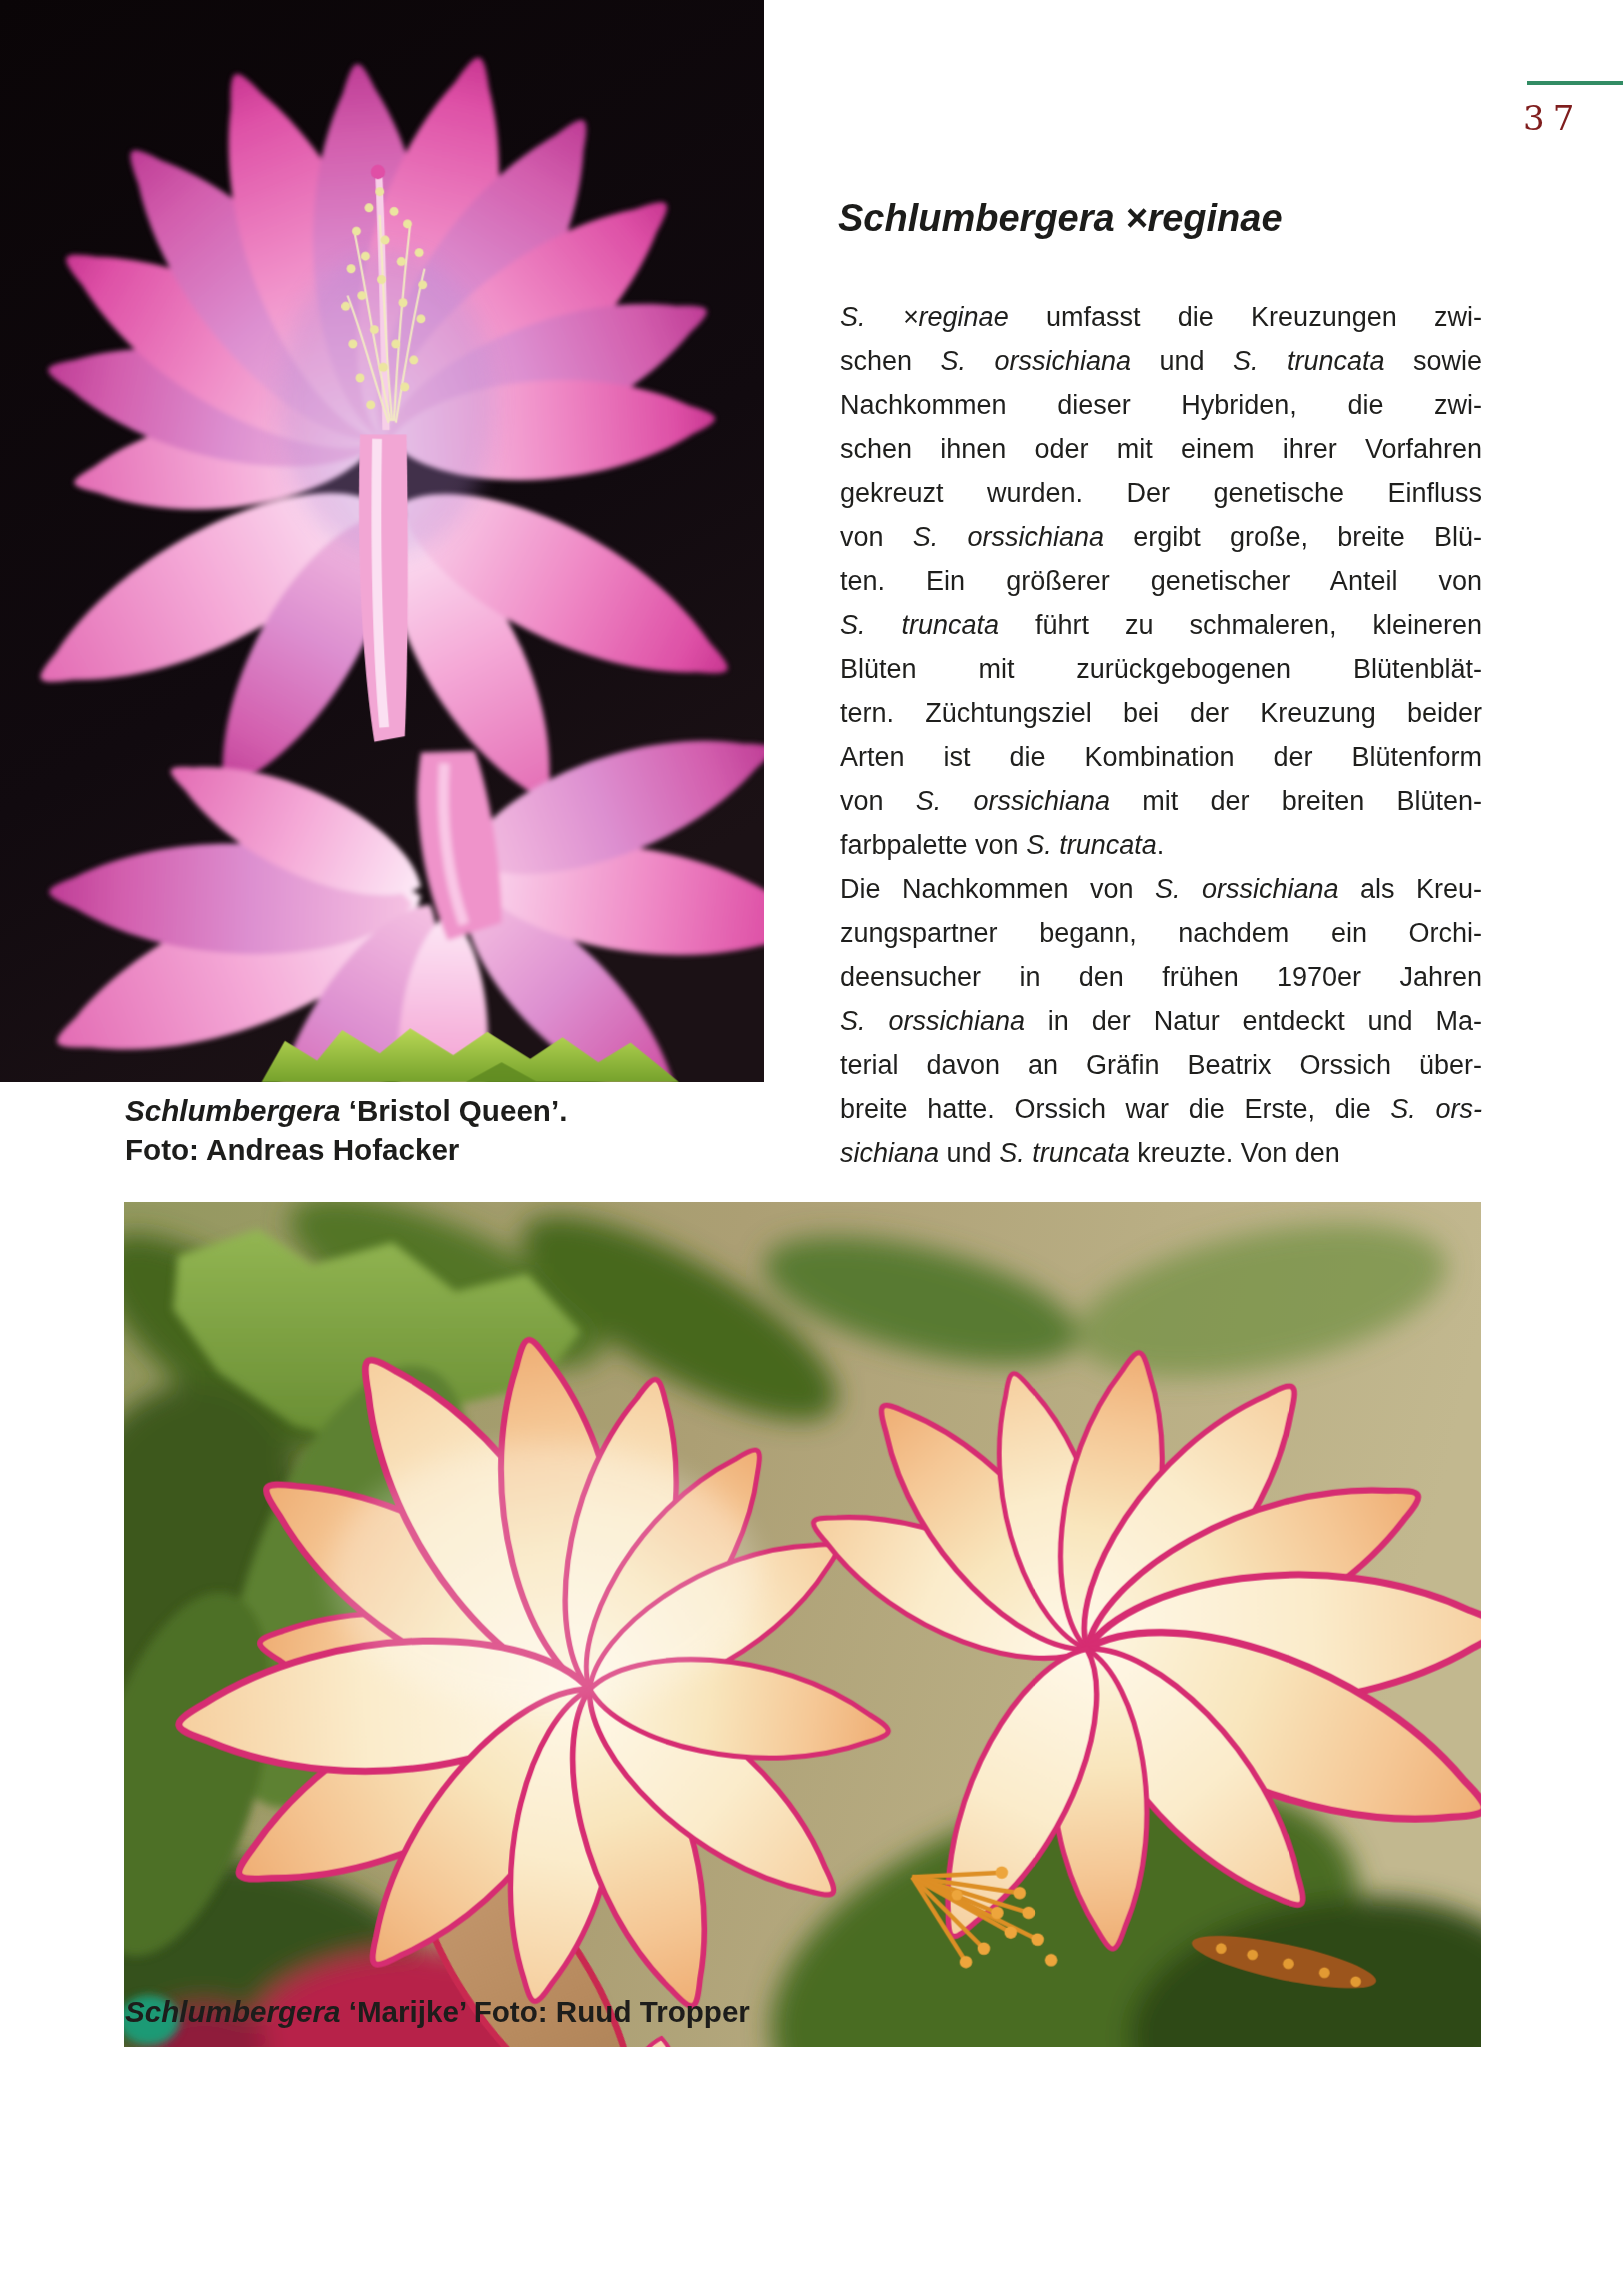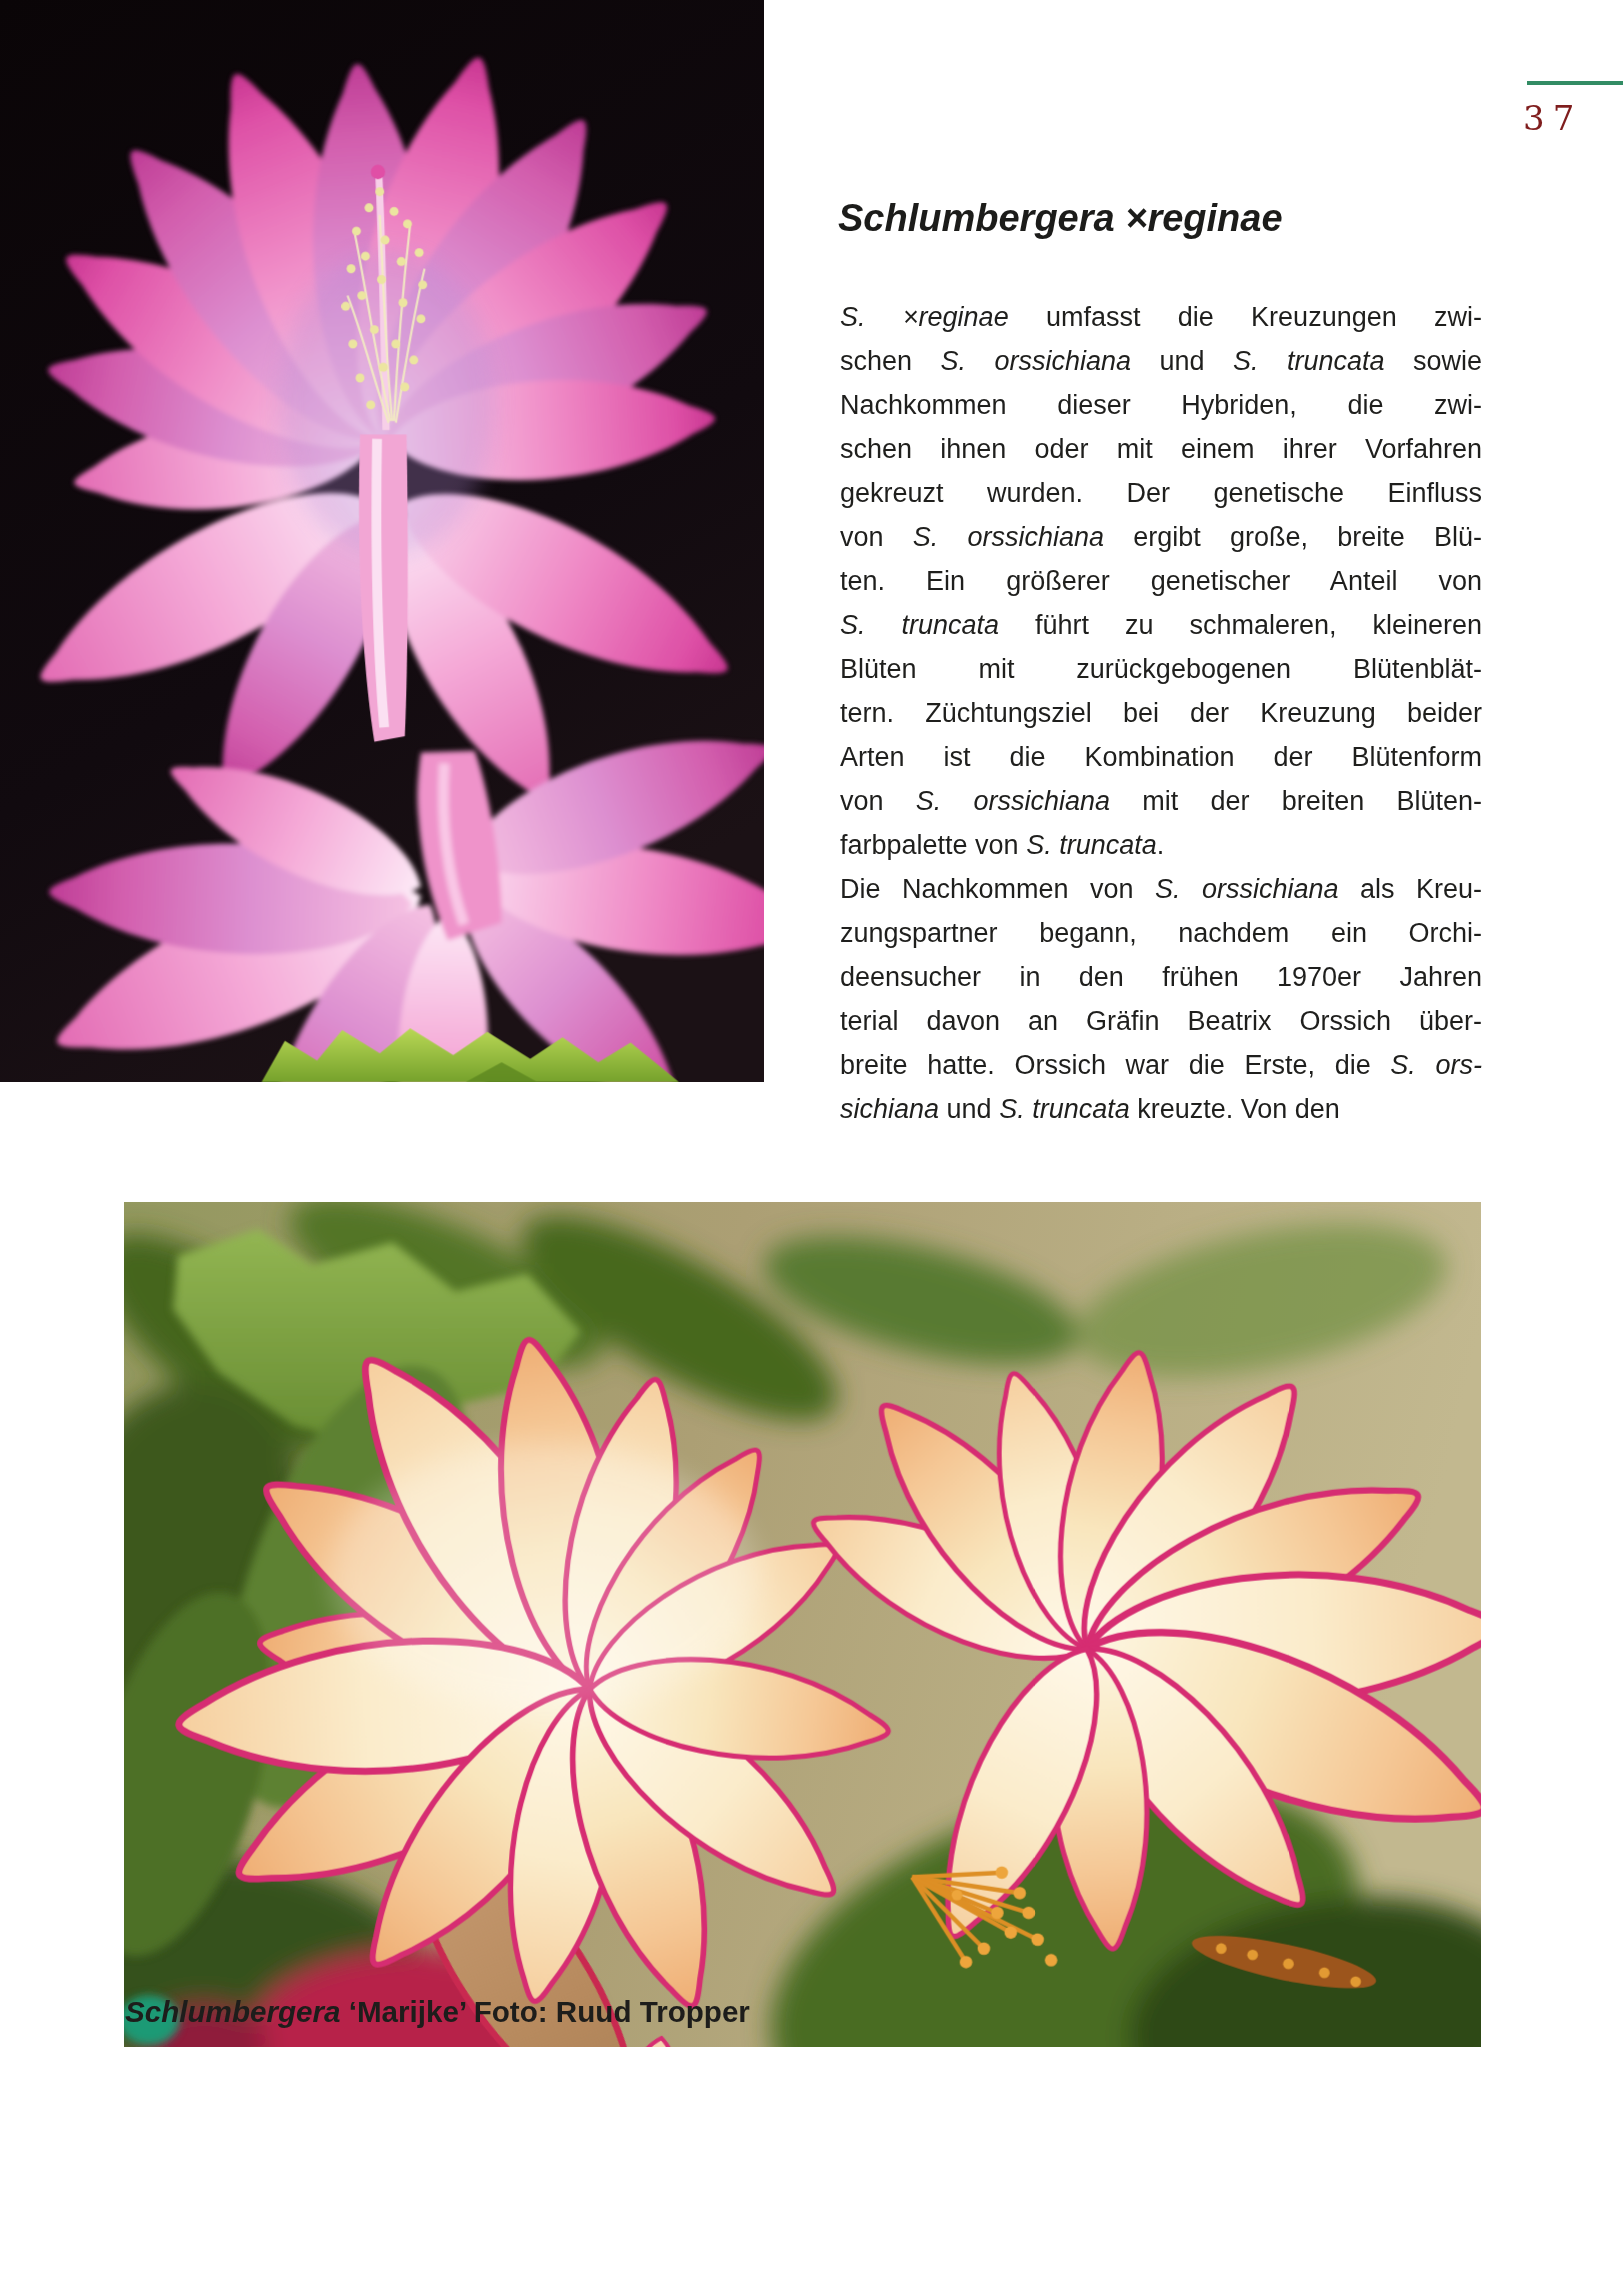--- a/index.html
+++ b/index.html
@@ -151,40 +151,45 @@
       <use href="#pt" transform="translate(520,960)  rotate(-20) scale(1.12)" fill="url(#pp2)"></use>
       <path d="M470,840 C460,900 470,980 500,1050 L560,1030 C560,960 545,880 530,838 Z" fill="#ef93ca"></path>
       <path d="M496,852 C492,920 500,980 518,1032" stroke="#fbd5ec" stroke-width="12" fill="none" opacity="0.8"></path>
     </g>
 
     <path d="M292,1208 L318,1162 L354,1184 L382,1150 L424,1176 L458,1148 L506,1178 L544,1152 L592,1182 L628,1158 L668,1186 L704,1164 L736,1190 L758,1208 Z" fill="url(#clg)"></path>
     <path d="M560,1186 L600,1208 L520,1208 Z" fill="#5d871f" opacity="0.8"></path>
   </svg>
   </figure>
 
+  <div class="caption caption1">
+    <div><span class="it">Schlumbergera</span><span> ‘Bristol Queen’.</span></div>
+    <div><span>Foto: Andreas Hofacker</span></div>
+  </div>
 
   <div class="heading">Schlumbergera ×reginae</div>
 
   <div class="bodycol">
       <div class="bline"><span class="it">S. ×reginae</span><span> umfasst die Kreuzungen zwi-</span></div>
       <div class="bline"><span>schen </span><span class="it">S. orssichiana</span><span> und </span><span class="it">S. truncata</span><span> sowie</span></div>
       <div class="bline"><span>Nachkommen dieser Hybriden, die zwi-</span></div>
       <div class="bline"><span>schen ihnen oder mit einem ihrer Vorfahren</span></div>
       <div class="bline"><span>gekreuzt wurden. Der genetische Einfluss</span></div>
       <div class="bline"><span>von </span><span class="it">S. orssichiana</span><span> ergibt große, breite Blü-</span></div>
       <div class="bline"><span>ten. Ein größerer genetischer Anteil von</span></div>
       <div class="bline"><span class="it">S. truncata</span><span> führt zu schmaleren, kleineren</span></div>
       <div class="bline"><span>Blüten mit zurückgebogenen Blütenblät-</span></div>
       <div class="bline"><span>tern. Züchtungsziel bei der Kreuzung beider</span></div>
       <div class="bline"><span>Arten ist die Kombination der Blütenform</span></div>
       <div class="bline"><span>von </span><span class="it">S. orssichiana</span><span> mit der breiten Blüten-</span></div>
       <div class="bline last"><span>farbpalette von </span><span class="it">S. truncata</span><span>.</span></div>
       <div class="bline"><span>Die Nachkommen von </span><span class="it">S. orssichiana</span><span> als Kreu-</span></div>
       <div class="bline"><span>zungspartner begann, nachdem ein Orchi-</span></div>
       <div class="bline"><span>deensucher in den frühen 1970er Jahren</span></div>
+      <div class="bline"><span class="it">S. orssichiana</span><span> in der Natur entdeckt und Ma-</span></div>
       <div class="bline"><span>terial davon an Gräfin Beatrix Orssich über-</span></div>
       <div class="bline"><span>breite hatte. Orssich war die Erste, die </span><span class="it">S. ors-</span></div>
       <div class="bline last"><span class="it">sichiana</span><span> und </span><span class="it">S. truncata</span><span> kreuzte. Von den</span></div>
     </div>
 
   <figure class="photo2" style="margin:0">
   <svg viewBox="0 0 1515 945" preserveAspectRatio="none">
     <defs>
       <linearGradient id="p2bg" x1="0" y1="0" x2="1" y2="0.15">
         <stop offset="0" stop-color="#93985f"></stop>

